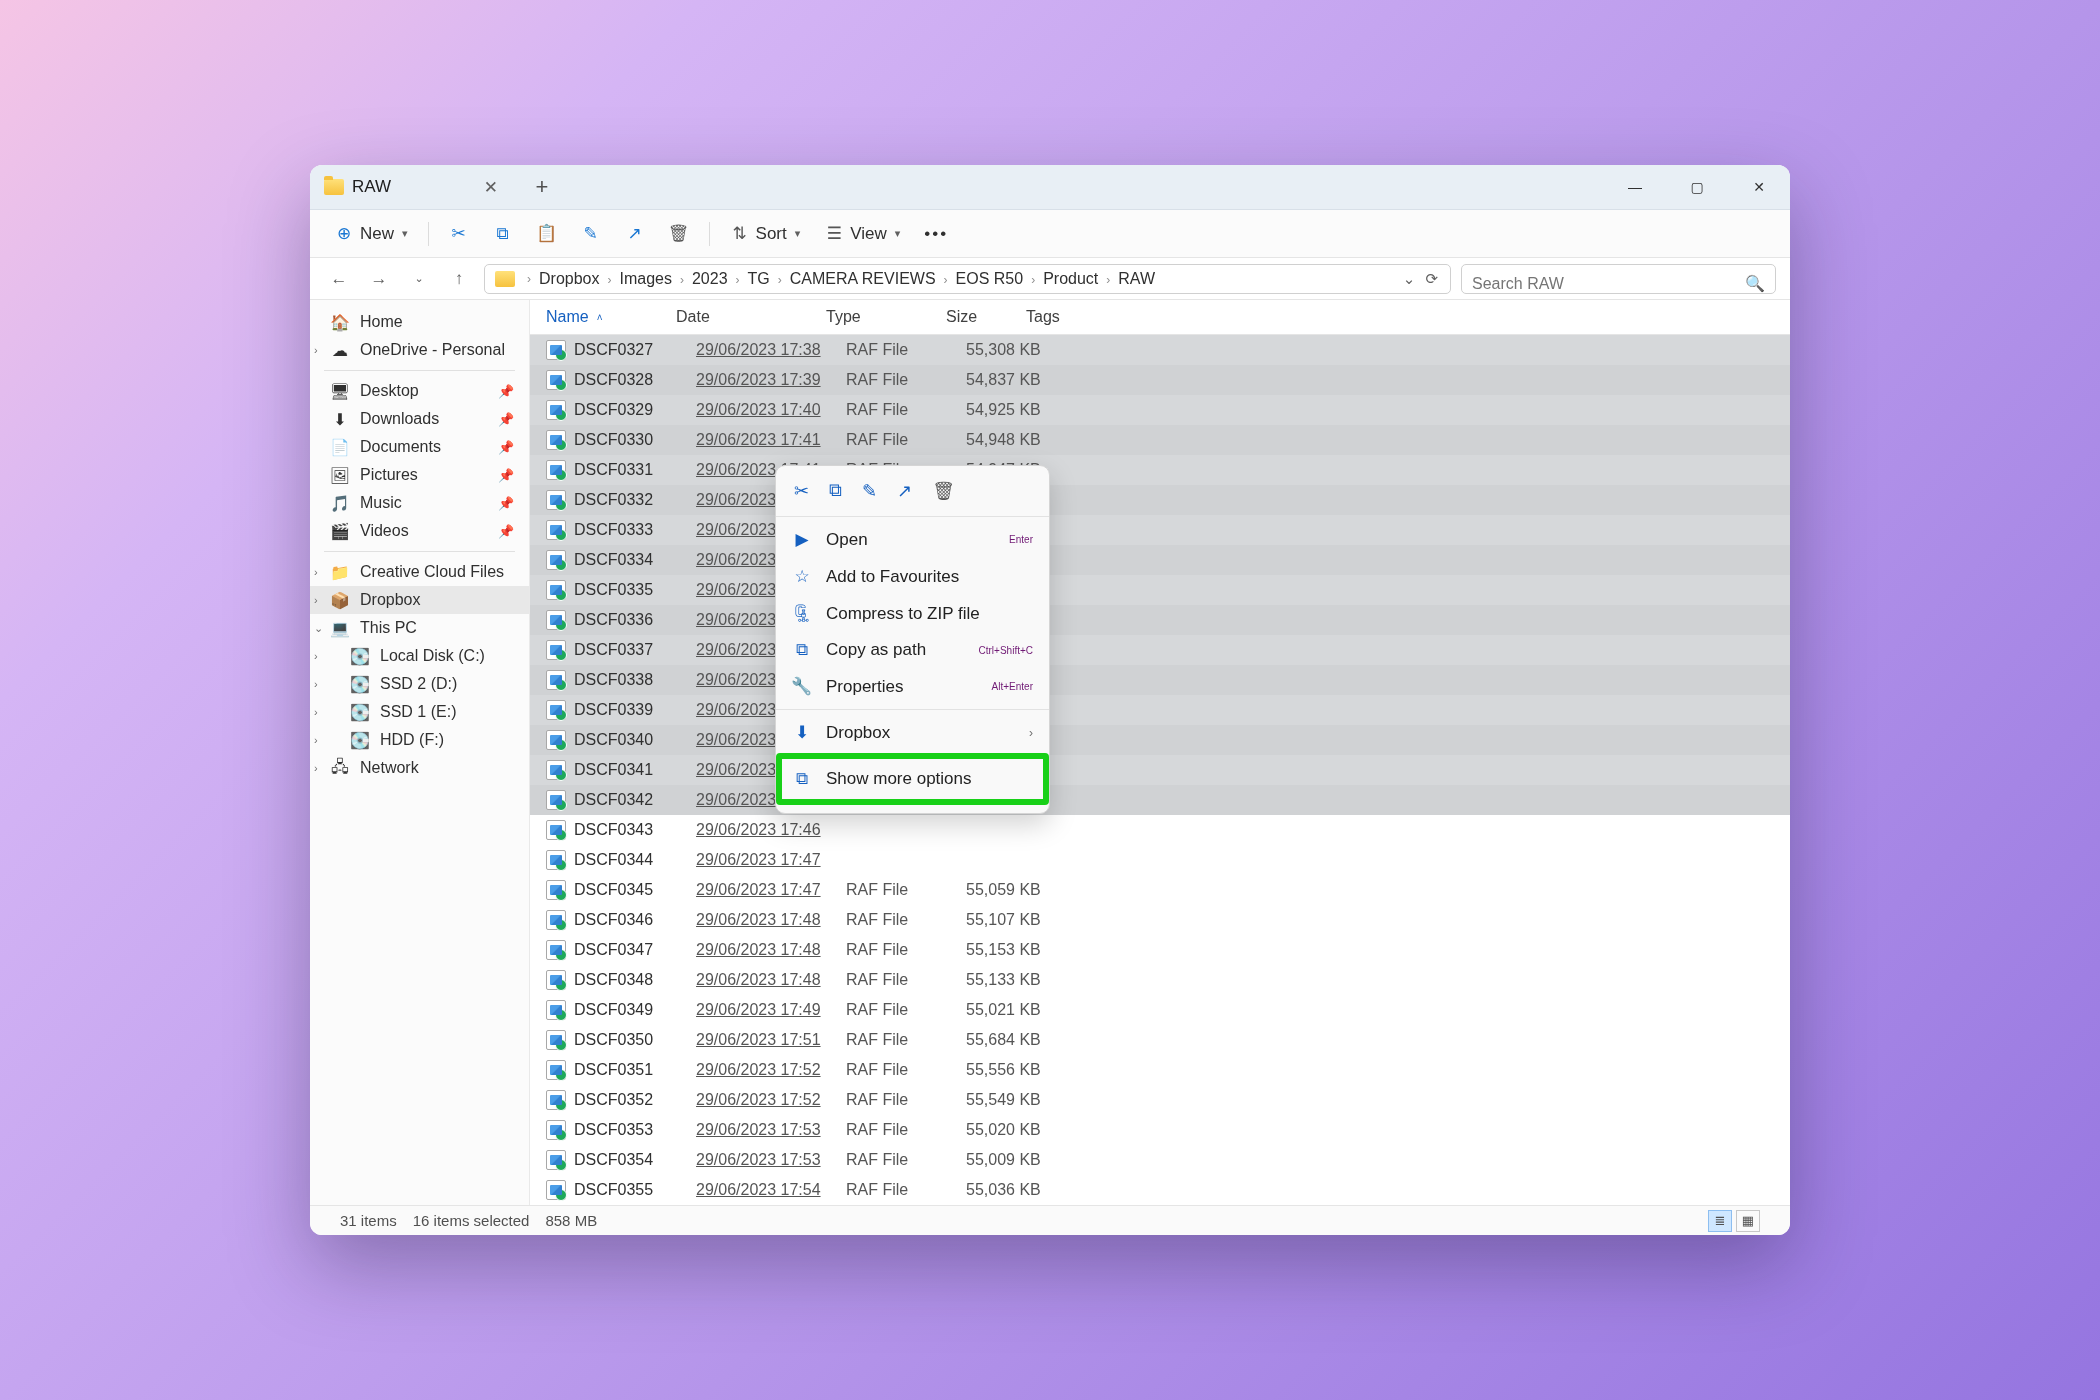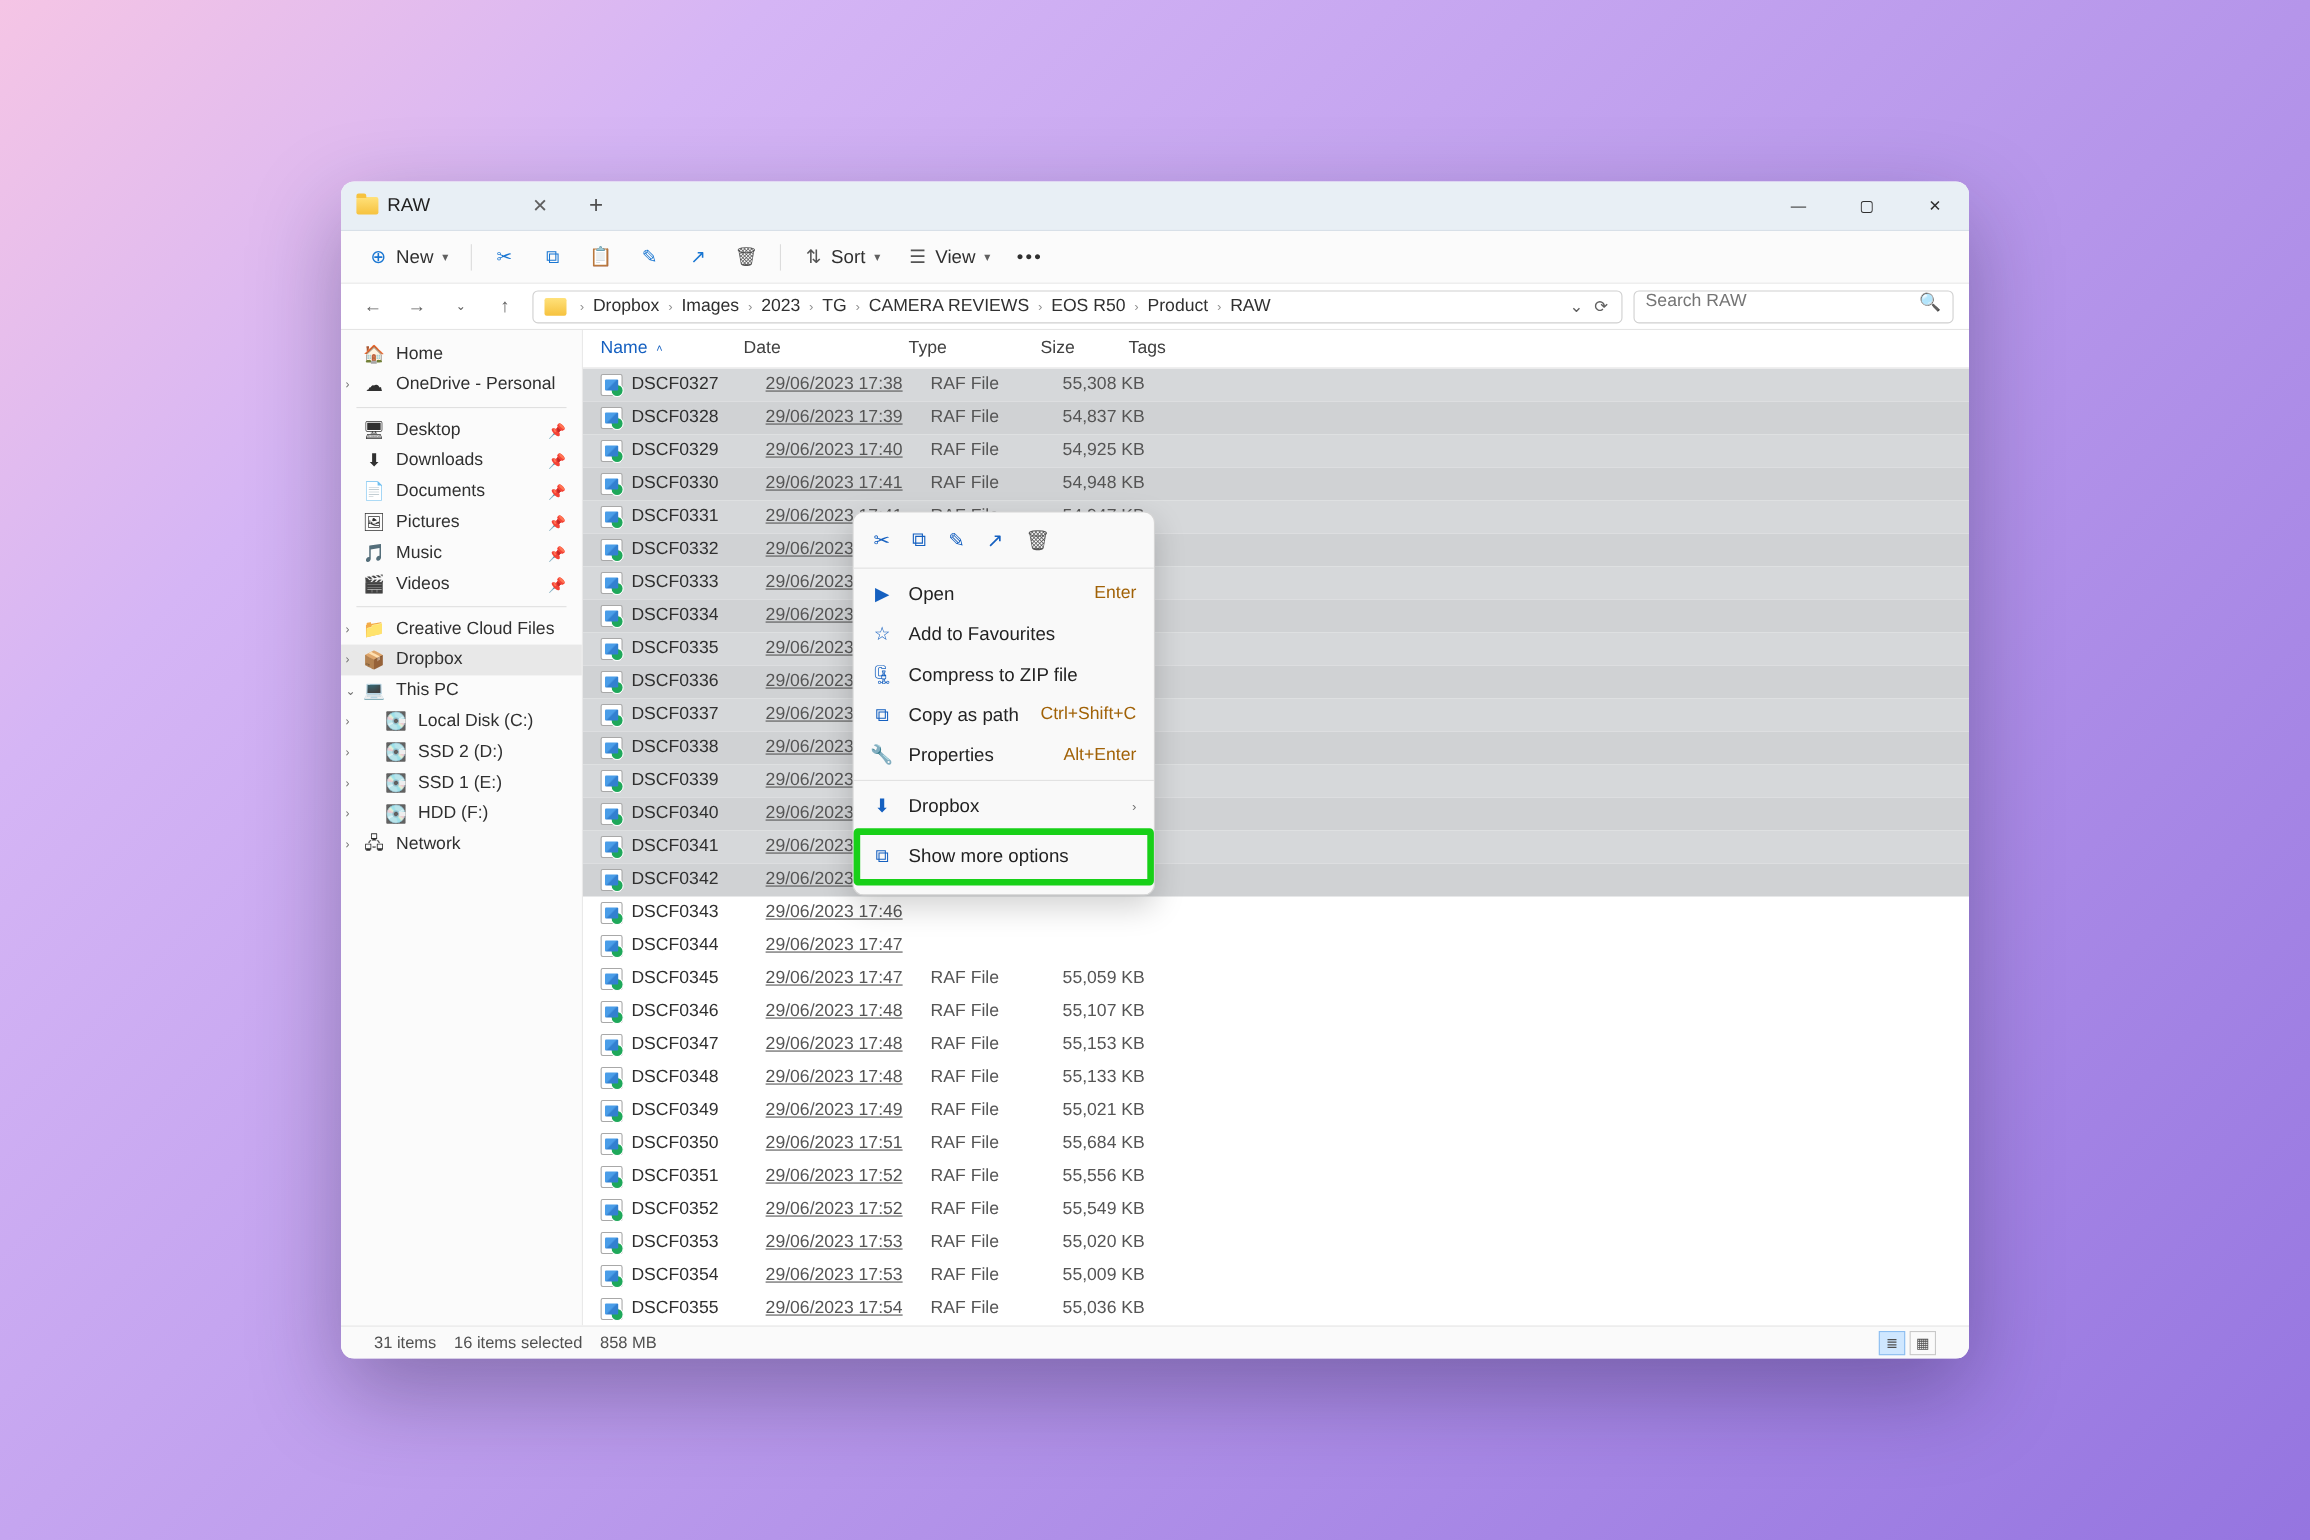--- a/index.html
+++ b/index.html
@@ -50,22 +50,22 @@
 .navbtn { width:30px; height:30px; display:flex; align-items:center; justify-content:center; color:#606060; font-size:17px;}
 .crumbs {
   flex:1; height:30px; border:1px solid #d0d0d0; border-radius:5px;
   display:flex; align-items:center; padding:0 6px; font-size:16px; color:#303030;
 }
 .crumbs .folder-ico { width:20px; height:16px; background:linear-gradient(#ffe17a,#f6c23e); border-radius:2px; margin:0 8px 0 4px;}
 .crumb { padding:0 4px;}
 .csep { color:#909090; padding:0 4px; font-size:12px;}
 .crumbs .rbtns { margin-left:auto; display:flex; gap:10px; color:#606060; font-size:15px; padding-right:6px;}
 .searchbox {
-  width:291px; height:30px; border:1px solid #d0d0d0; border-radius:5px;
-  display:flex; align-items:flex-start; padding:0 10px; font-size:16px; color:#808080;
+  width:315px; height:30px; border:1px solid #d0d0d0; border-radius:5px;
+  display:flex; align-items:flex-end; padding:0 10px; font-size:16px; color:#808080;
 }
 .searchbox input { border:0; outline:0; flex:1; font-size:16px; color:#303030; background:transparent;}
 .searchbox .sico { color:#606060; font-size:16px;}
 .body { flex:1; display:flex; overflow:hidden;}
 .sidebar {
   width:220px; background:#fbfbfb; border-right:1px solid #e9e9e9;
   padding:8px 0; overflow-y:auto;
 }
 .sdiv { height:1px; background:#e0e0e0; margin:6px 14px;}
 .sitem {
@@ -115,21 +115,21 @@
   width:275px; background:#f9f9f9; border:1px solid #d5d5d5;
   border-radius:10px; box-shadow:0 10px 28px rgba(0,0,0,.18);
   padding:8px 0; font-size:17px; color:#222;
 }
 .ctx-iconrow { display:flex; gap:20px; padding:6px 18px 10px;}
 .ctx-iconrow span { font-size:18px; color:#1560c0;}
 .ctx-iconrow .del { color:#555;}
 .ctx-sep { height:1px; background:#e2e2e2; margin:4px 0;}
 .ctx-item { display:flex; align-items:center; gap:14px; padding:8px 16px;}
 .ctx-item .cic { width:20px; display:inline-flex; justify-content:center; color:#1560c0; font-size:17px;}
-.ctx-item .hint { margin-left:auto; font-size:16px; color:#a16207;}
+.ctx-item .hint { margin-left:auto; font-size:10px; color:#701a75;}
 .ctx-item .sub { margin-left:auto; font-size:12px; color:#707070;}
 .ctx-highlight { border:6px solid #18d018; border-radius:4px; margin:2px 0 0; padding-top:0px;}
 .ctx-highlight .ctx-item { padding:10px 10px;}
 .statusbar {
   height:30px; border-top:1px solid #e5e5e5; background:#fafafa;
   display:flex; align-items:center; padding:0 30px; font-size:15px; color:#505050; gap:16px;
 }
 .statusbar .viewbtns { margin-left:auto; display:flex; gap:4px;}
 .statusbar .vbtn { width:24px; height:22px; border:1px solid #c8c8c8; display:flex; align-items:center; justify-content:center; font-size:13px;}
 .statusbar .vbtn.active { background:#cfe7ff; border-color:#8dbef0;}

